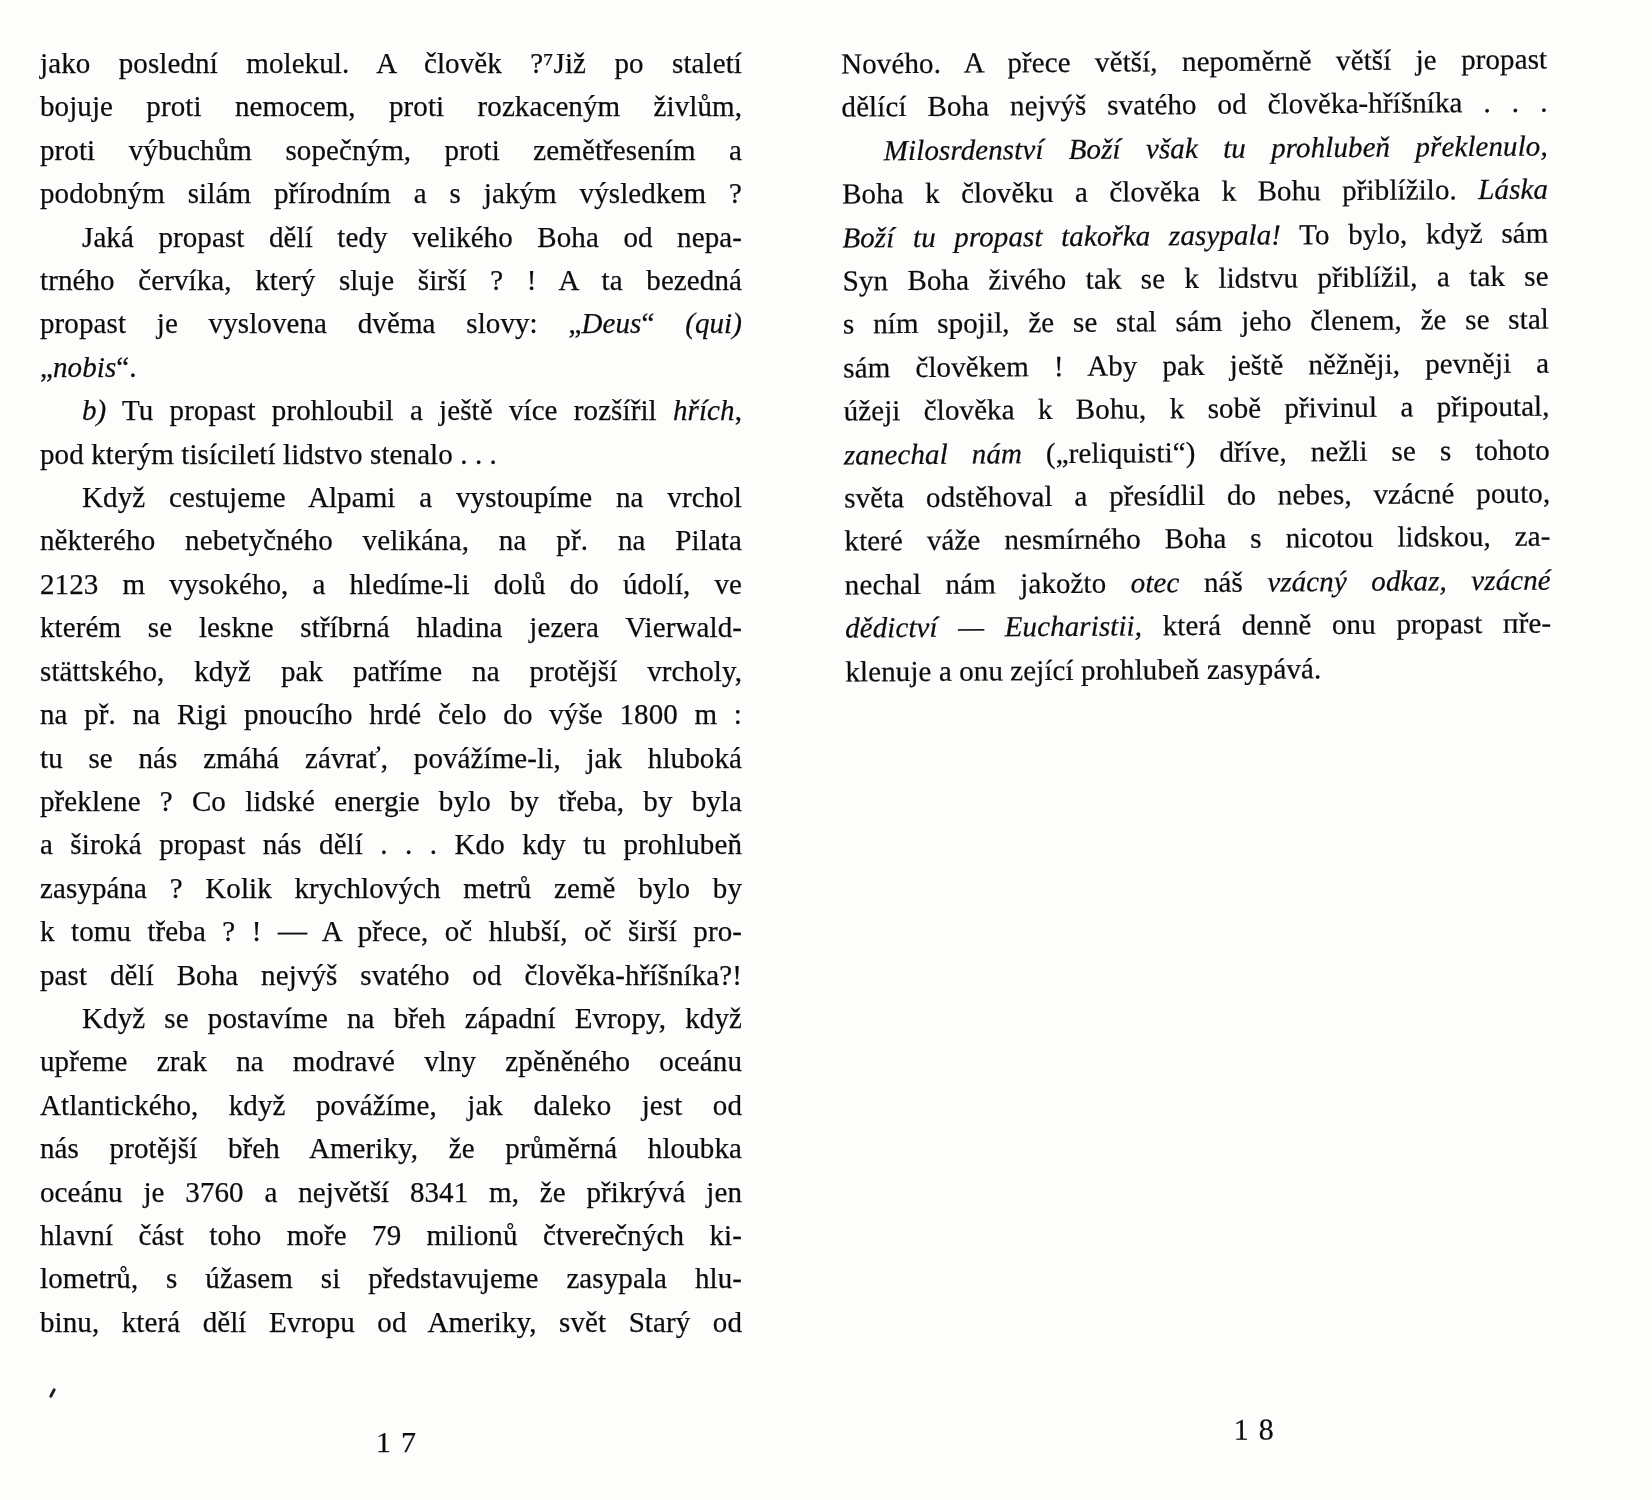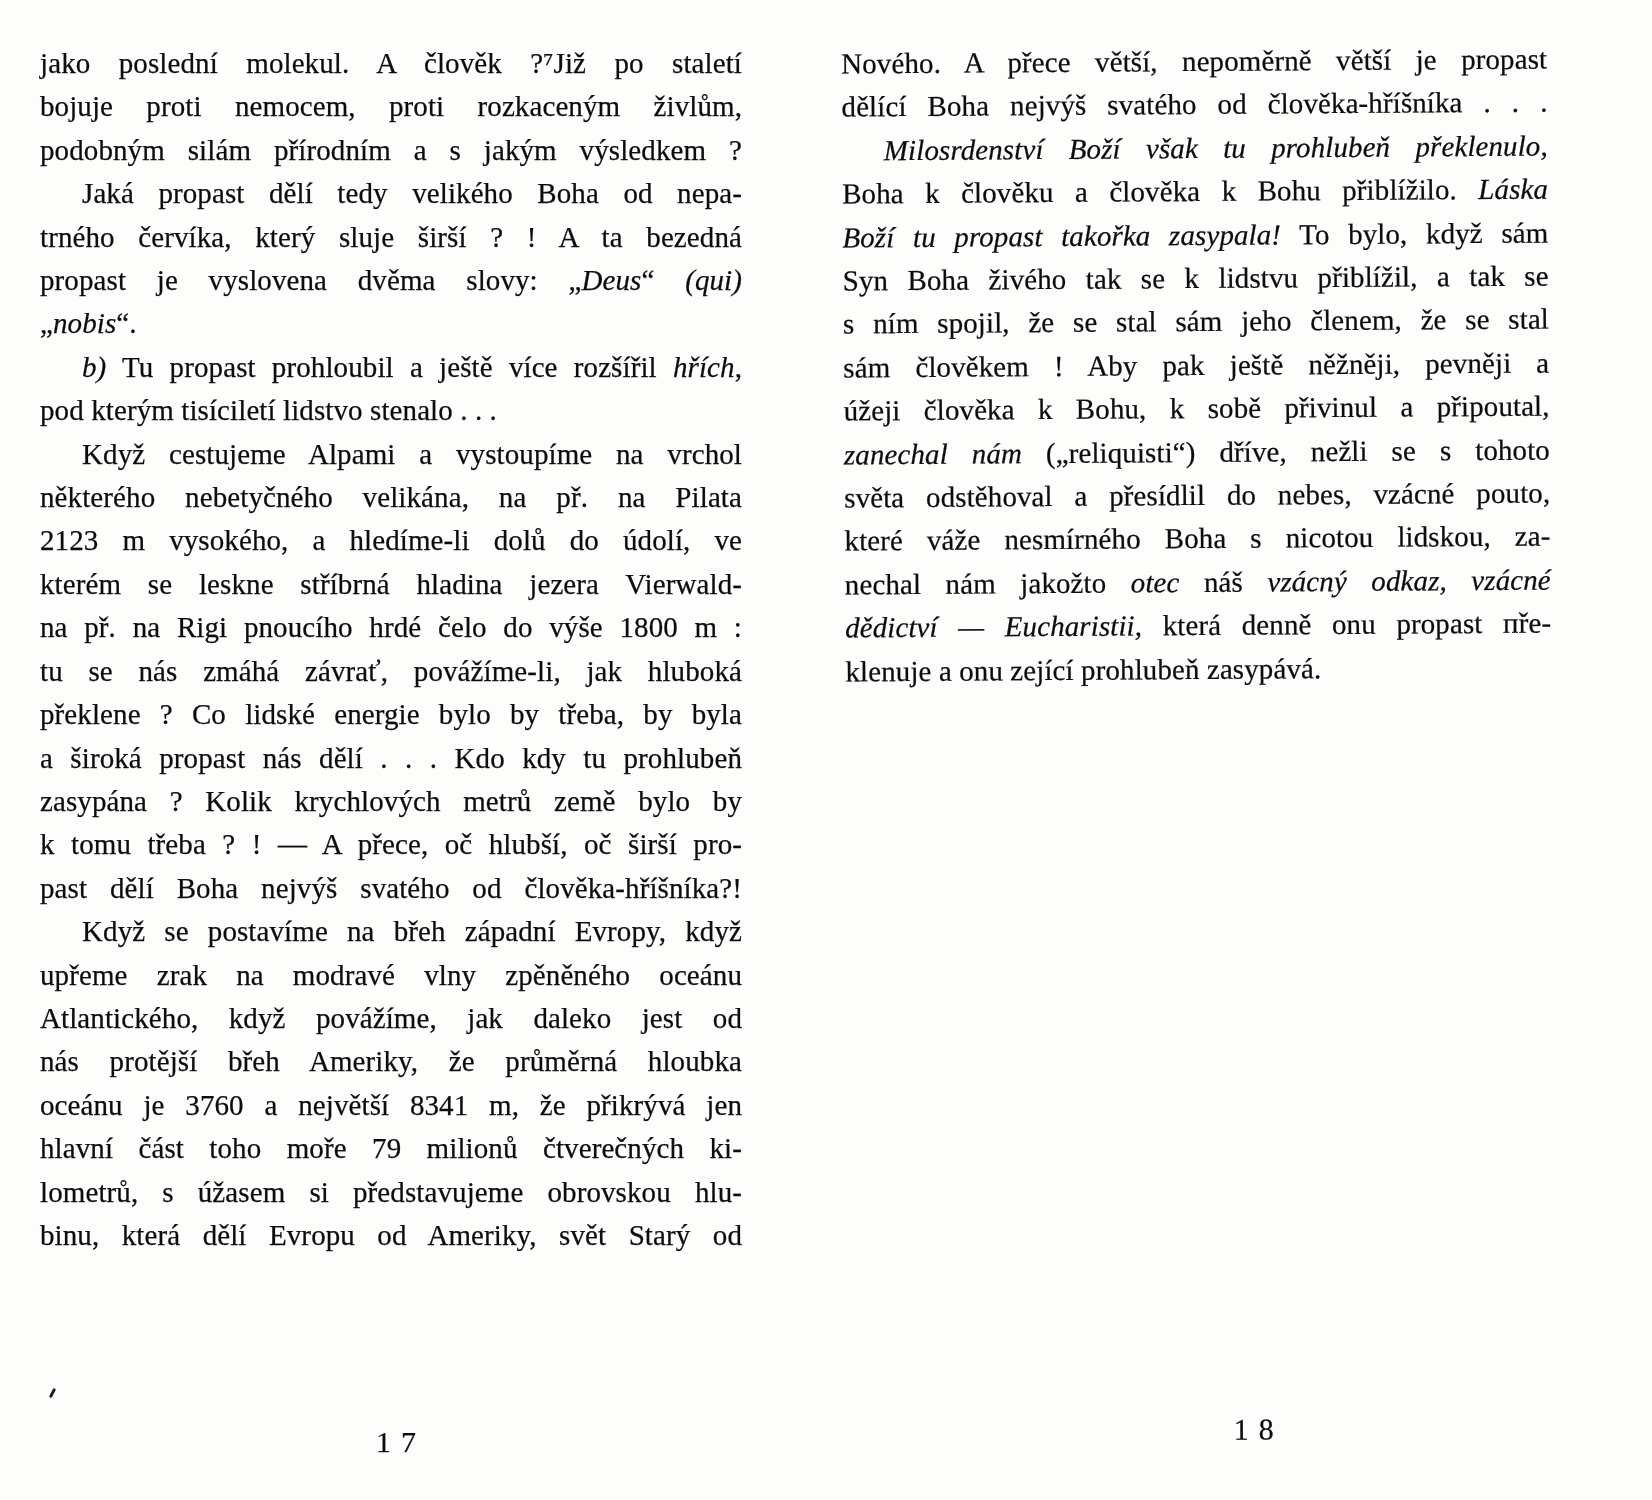--- a/index.html
+++ b/index.html
@@ -84,45 +84,47 @@
 </style>
 </head>
 <body>
 
 <div class="spread">
 
   <section class="page page-left">
     <div class="lines">
         <div class="line">jako poslední molekul. A člověk ?⁷Již po staletí</div>
         <div class="line">bojuje proti nemocem, proti rozkaceným živlům,</div>
+        <div class="line">proti výbuchům sopečným, proti zemětřesením a</div>
         <div class="line">podobným silám přírodním a s jakým výsledkem ?</div>
         <div class="line indent">Jaká propast dělí tedy velikého Boha od nepa-</div>
         <div class="line">trného červíka, který sluje širší ? ! A ta bezedná</div>
         <div class="line">propast je vyslovena dvěma slovy: „<i>Deus</i>“ <i>(qui)</i></div>
         <div class="line para-end">„<i>nobis</i>“.</div>
         <div class="line indent"><i>b)</i> Tu propast prohloubil a ještě více rozšířil <i>hřích</i>,</div>
         <div class="line para-end">pod kterým tisíciletí lidstvo stenalo . . .</div>
         <div class="line indent">Když cestujeme Alpami a vystoupíme na vrchol</div>
         <div class="line">některého nebetyčného velikána, na př. na Pilata</div>
         <div class="line">2123 m vysokého, a hledíme-li dolů do údolí, ve</div>
         <div class="line">kterém se leskne stříbrná hladina jezera Vierwald-</div>
+        <div class="line">stättského, když pak patříme na protější vrcholy,</div>
         <div class="line">na př. na Rigi pnoucího hrdé čelo do výše 1800 m :</div>
         <div class="line">tu se nás zmáhá závrať, povážíme-li, jak hluboká</div>
         <div class="line">překlene ? Co lidské energie bylo by třeba, by byla</div>
         <div class="line">a široká propast nás dělí . . . Kdo kdy tu prohlubeň</div>
         <div class="line">zasypána ? Kolik krychlových metrů země bylo by</div>
         <div class="line">k tomu třeba ? ! — A přece, oč hlubší, oč širší pro-</div>
         <div class="line">past dělí Boha nejvýš svatého od člověka-hříšníka?!</div>
         <div class="line indent">Když se postavíme na břeh západní Evropy, když</div>
         <div class="line">upřeme zrak na modravé vlny zpěněného oceánu</div>
         <div class="line">Atlantického, když povážíme, jak daleko jest od</div>
         <div class="line">nás protější břeh Ameriky, že průměrná hloubka</div>
         <div class="line">oceánu je 3760 a největší 8341 m, že přikrývá jen</div>
         <div class="line">hlavní část toho moře 79 milionů čtverečných ki-</div>
-        <div class="line">lometrů, s úžasem si představujeme obrovskou hlu-</div>
+        <div class="line">lometrů, s úžasem si představujeme zasypala hlu-</div>
         <div class="line">binu, která dělí Evropu od Ameriky, svět Starý od</div>
       </div>
     <div class="pagenum pagenum-left">17</div>
   </section>
 
   <section class="page page-right">
     <div class="lines">
         <div class="line">Nového. A přece větší, nepoměrně větší je propast</div>
         <div class="line">dělící Boha nejvýš svatého od člověka-hříšníka . . .</div>
         <div class="line indent"><i>Milosrdenství Boží však tu prohlubeň překlenulo,</i></div>

